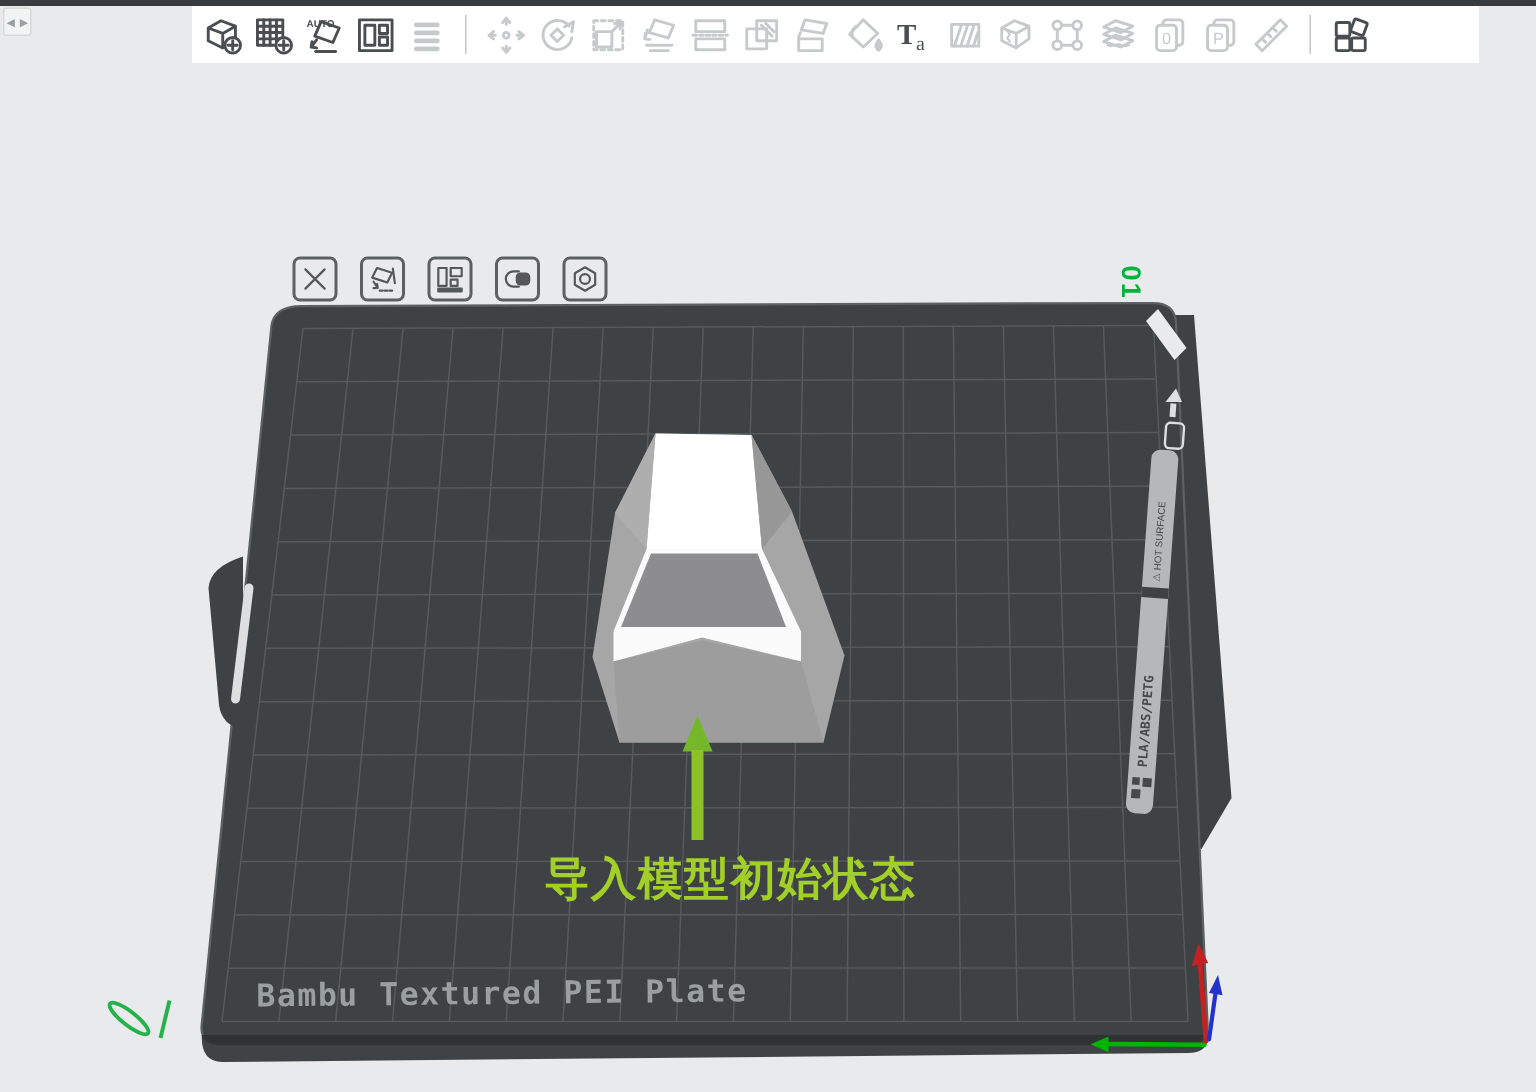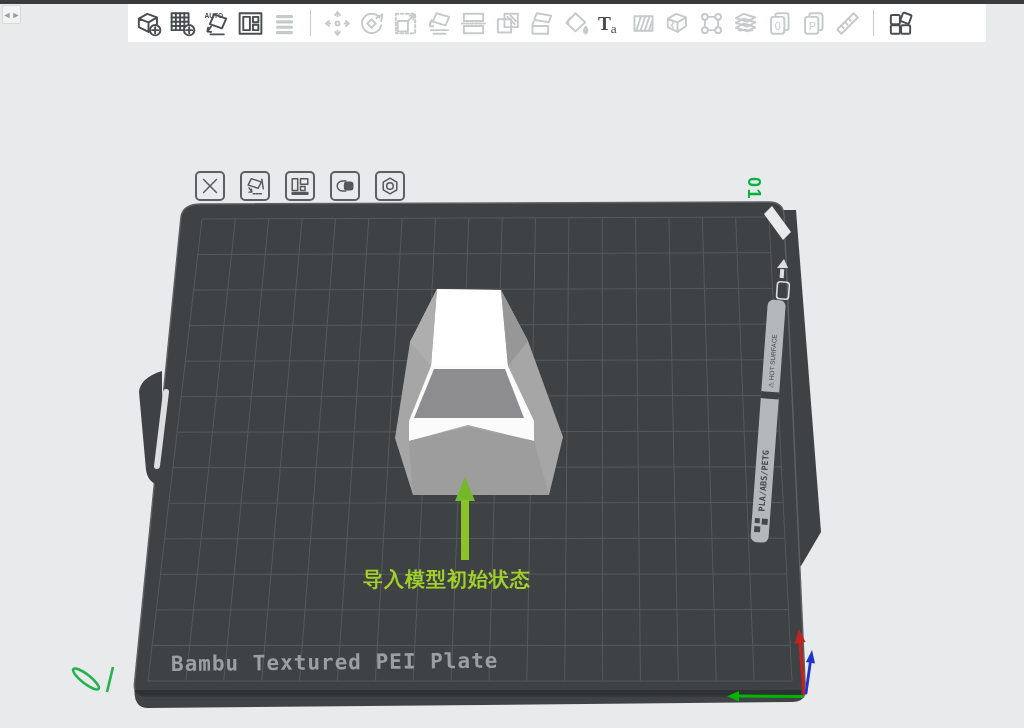--- a/index.html
+++ b/index.html
@@ -14,21 +14,21 @@
   .tb-btn svg{width:29px;height:29px;}
   .tb-btn.enabled{color:#4a4e50;}
   .tb-btn.disabled{color:#c7cacb;}
   .tb-sep{width:1px;height:26px;background:#c4c7c8;margin:0 9px;flex:0 0 auto;}
   #scene{position:absolute;left:0;top:42px;width:1024px;height:686px;}
   #plate-toolbar{position:absolute;left:195px;top:171px;display:flex;gap:15px;}
   .pt-btn{width:30px;height:30px;border:2px solid #5c6062;border-radius:5px;box-sizing:border-box;
     display:flex;align-items:center;justify-content:center;color:#54585a;background:transparent;}
   .pt-btn svg{width:22px;height:22px;}
   #annotation-text{position:absolute;left:363px;top:566px;width:300px;
-    font-size:20px;font-weight:bold;letter-spacing:1px;color:#a2cf28;
+    font-size:30px;font-weight:bold;letter-spacing:1px;color:#a2cf28;
     font-family:sans-serif;pointer-events:none;}
 </style>
 </head>
 <body>
 
 <div id="titlebar"></div>
 <div id="collapse-btn">◄►</div>
 <div id="toolbar">
     <div class="tb-btn enabled">
       <svg viewBox="0 0 24 24">

